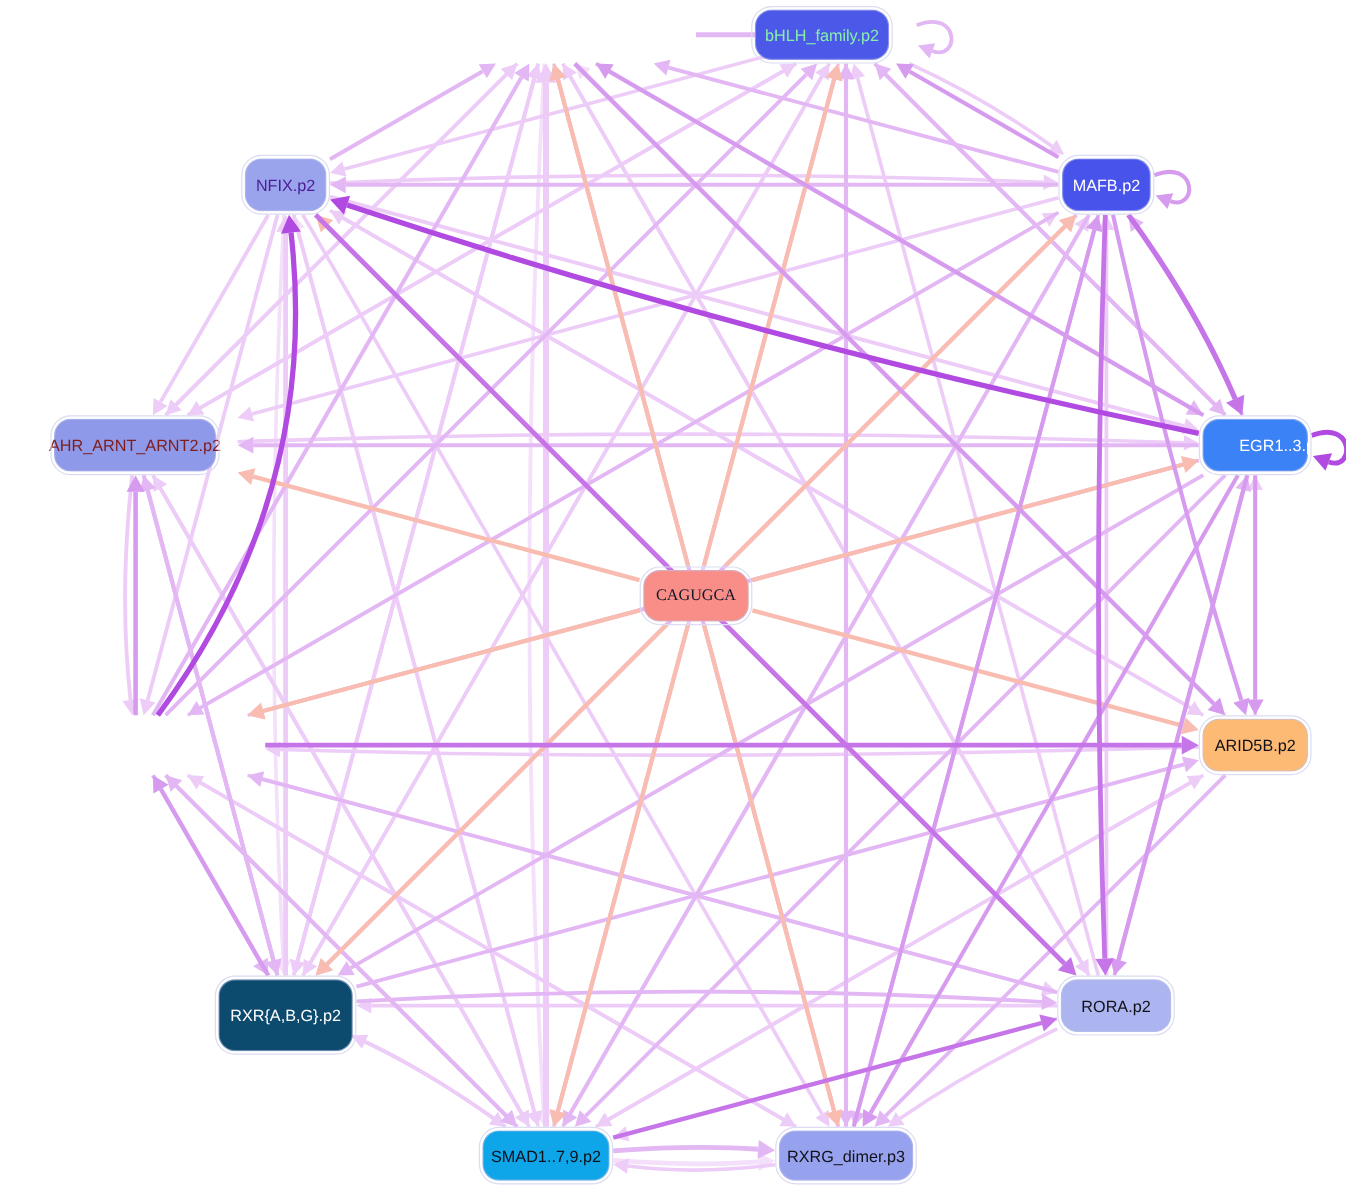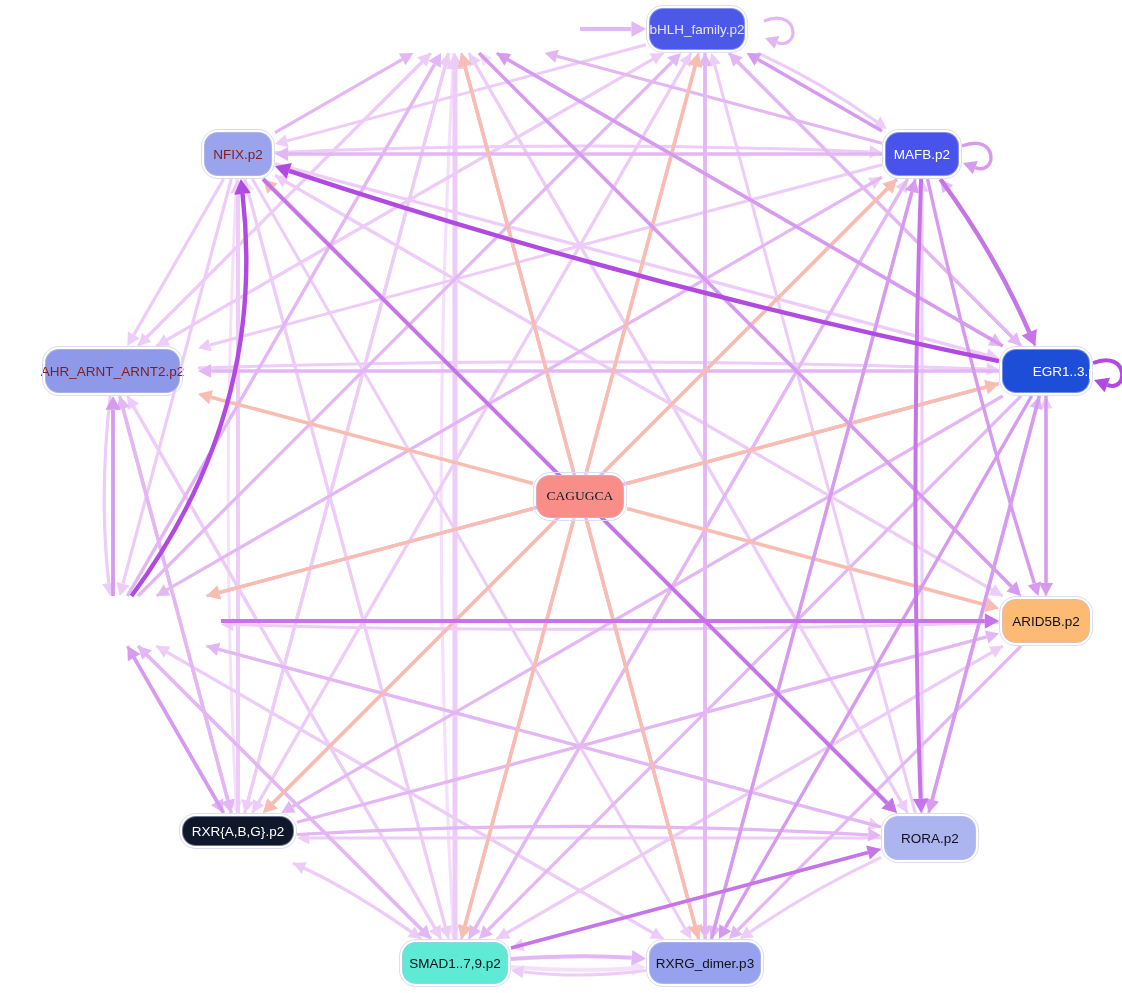--- a/index.html
+++ b/index.html
@@ -248,46 +248,46 @@
       <path d="M131.5,596.0 Q267.3,412.1 242.5,193.8" fill="none" stroke="#b14ae1" stroke-width="4.4" stroke-linecap="butt"></path>
       <polygon points="240.83548836104424,179 250.7839239958416,192.887311778033 234.2499307363329,194.76258959598982" fill="#b14ae1"></polygon>
       <path d="M764,21 C800,7 800,51 776.9615464708446,42.442860117742285" fill="none" stroke="#e3b6f4" stroke-width="3.2" stroke-linecap="butt"></path>
       <polygon points="765,38 779.3152874109651,36.10586527895627 774.6078055307241,48.7798549565283" fill="#e3b6f4"></polygon>
       <path d="M962,146 C998,132 998,176 975.2990195687681,167.5682072683996" fill="none" stroke="#d69bef" stroke-width="3.4" stroke-linecap="butt"></path>
       <polygon points="963,163 977.7432890065855,160.98748185889104 972.8547501309507,174.14893267790814" fill="#d69bef"></polygon>
       <path d="M1093,363 C1129,349 1129,393 1107.3114388625386,384.9442487203715" fill="none" stroke="#b14ae1" stroke-width="4" stroke-linecap="butt"></path>
       <polygon points="1094,380 1110.027293793447,377.6323315986953 1104.5955839316302,392.25616584204766" fill="#b14ae1"></polygon>
     </svg>
 
-    <div class="node" style="left: 649px; top: 8px; width: 96px; height: 42px; background: rgb(76, 89, 232); color: #e5e5e5;">
+    <div class="node" style="left: 629px; top: 8px; width: 112px; height: 42px; background: rgb(76, 89, 232); color: #86efac;">
       <span>bHLH_family.p2</span>
     </div>
-    <div class="node" style="left: 204px; top: 132px; width: 68px; height: 44px; background: rgb(154, 164, 236); color: #7f1d1d;">
+    <div class="node" style="left: 204px; top: 132px; width: 68px; height: 44px; background: rgb(154, 164, 236); color: #4c1d95;">
       <span>NFIX.p2</span>
     </div>
     <div class="node" style="left: 885px; top: 132px; width: 74px; height: 44px; background: rgb(71, 83, 234); color: rgb(255, 255, 255);">
       <span>MAFB.p2</span>
     </div>
     <div class="node" style="left: 45px; top: 349px; width: 135px; height: 44px; background: rgb(142, 153, 233); color: #7f1d1d;">
       <span>AHR_ARNT_ARNT2.p2</span>
     </div>
-    <div class="node" style="left: 1002px; top: 349px; width: 88px; height: 44px; background: #1d4ed8; color: rgb(255, 255, 255); padding-left: 44px;">
+    <div class="node" style="left: 1002px; top: 349px; width: 88px; height: 44px; background: #3b82f6; color: rgb(255, 255, 255); padding-left: 44px;">
       <span>EGR1..3.p2</span>
     </div>
     <div class="node" style="left: 536px; top: 474.5px; width: 88px; height: 43px; background: rgb(248, 142, 135); color: #0f172a; font-family: Liberation Serif, serif;">
       <span>CAGUGCA</span>
     </div>
     <div class="node" style="left: 1002px; top: 599px; width: 88px; height: 44px; background: #fdba74; color: rgb(16, 16, 24);">
       <span>ARID5B.p2</span>
     </div>
-    <div class="node" style="left: 182px; top: 816px; width: 112px; height: 30px; background: #0f172a; color: rgb(255, 255, 255);">
+    <div class="node" style="left: 182px; top: 816px; width: 112px; height: 60px; background: #0c4a6e; color: rgb(255, 255, 255);">
       <span>RXR{A,B,G}.p2</span>
     </div>
     <div class="node" style="left: 884px; top: 816px; width: 92px; height: 44px; background: rgb(172, 181, 240); color: rgb(16, 16, 24);">
       <span>RORA.p2</span>
     </div>
-    <div class="node" style="left: 402px; top: 942px; width: 106px; height: 42px; background: #5eead4; color: rgb(16, 16, 24);">
+    <div class="node" style="left: 402px; top: 942px; width: 106px; height: 42px; background: #0ea5e9; color: rgb(16, 16, 24);">
       <span>SMAD1..7,9.p2</span>
     </div>
     <div class="node" style="left: 649px; top: 942px; width: 112px; height: 42px; background: rgb(151, 162, 238); color: rgb(16, 16, 24);">
       <span>RXRG_dimer.p3</span>
     </div>
   </div>
 
 </body></html>

